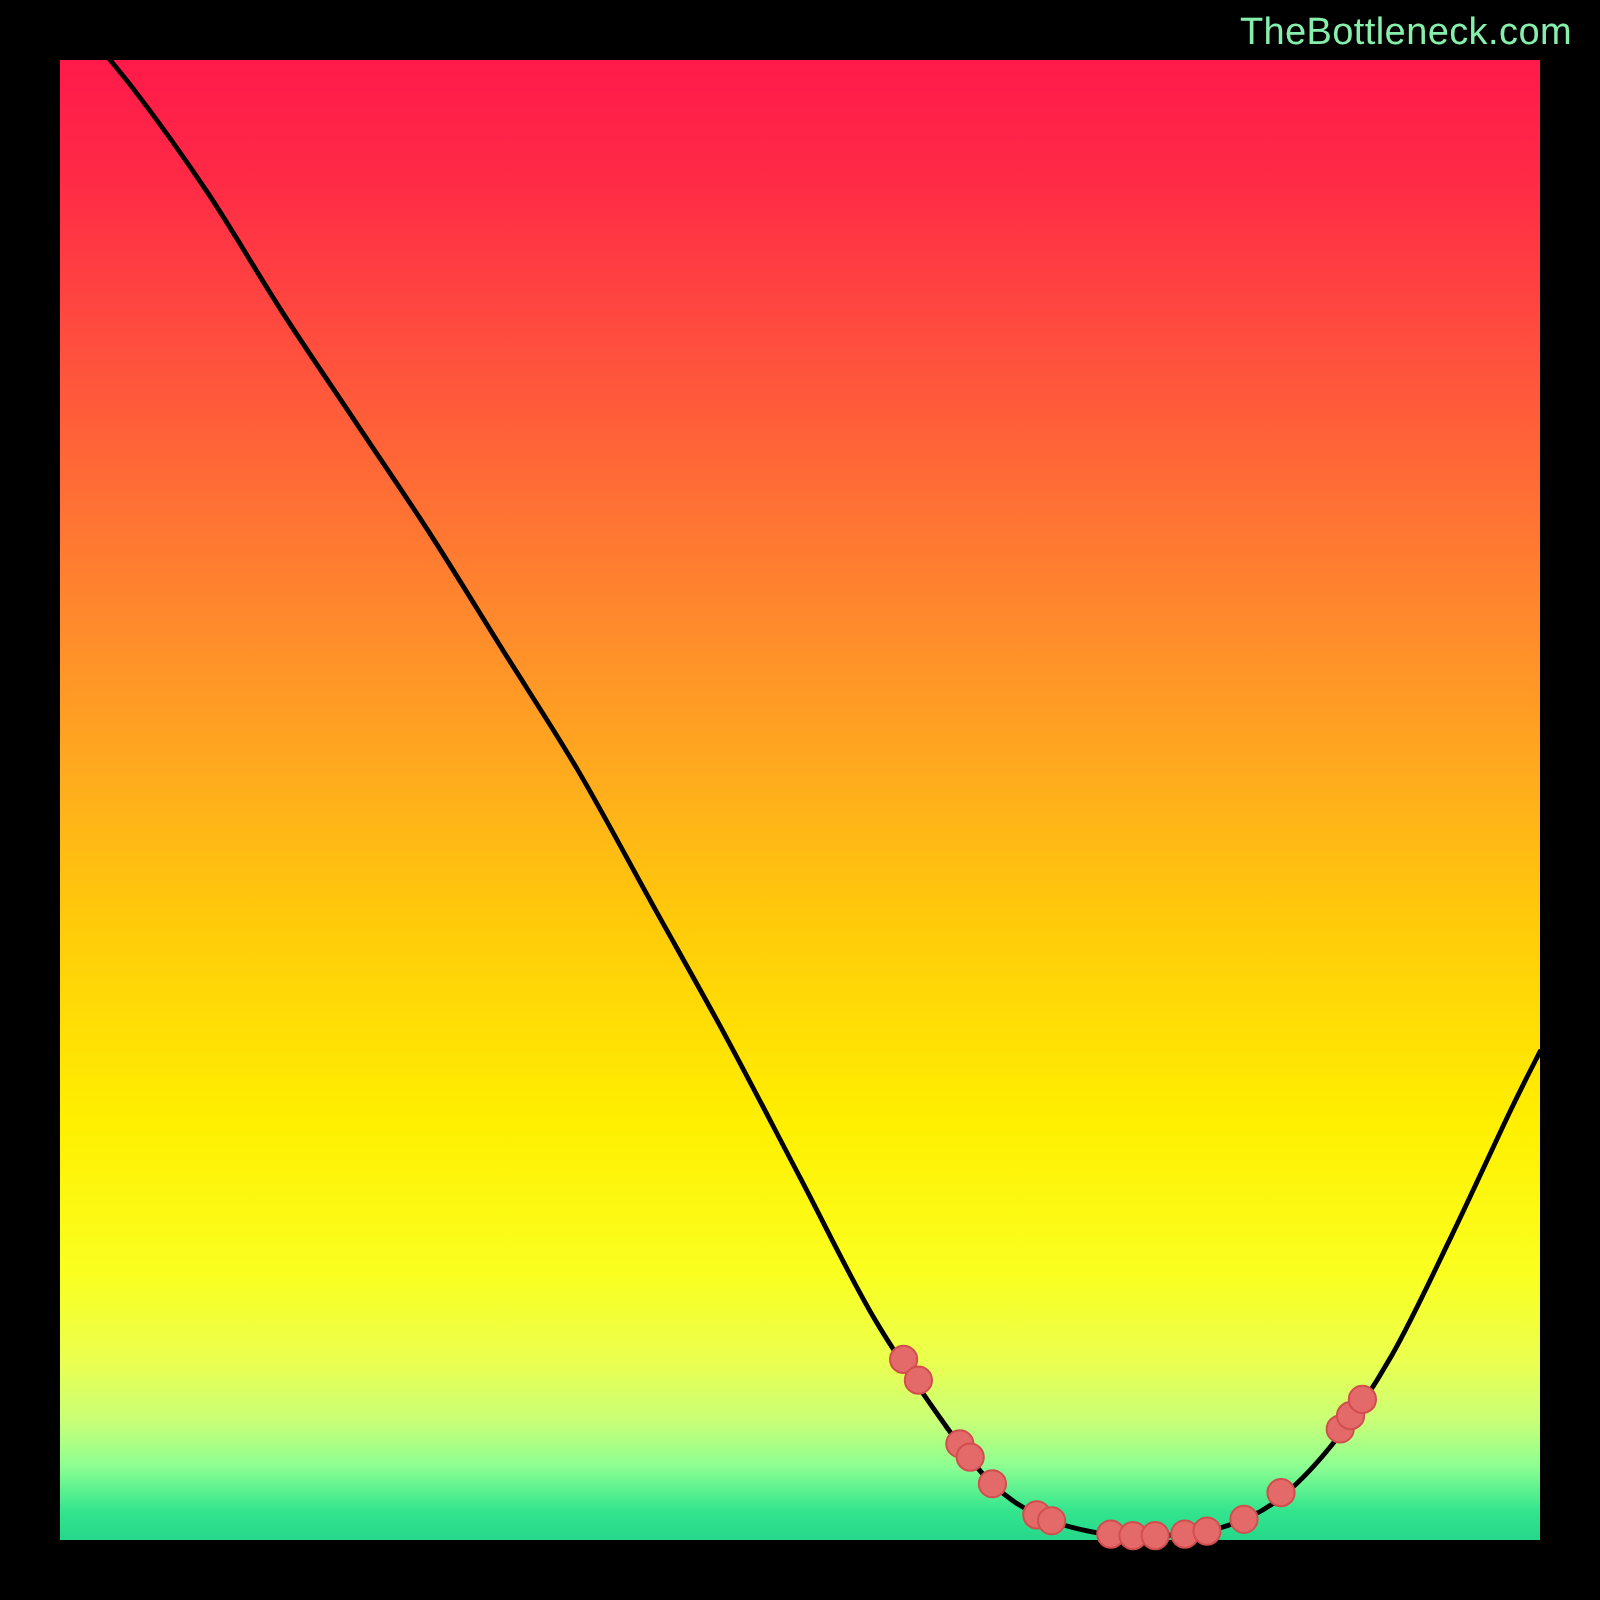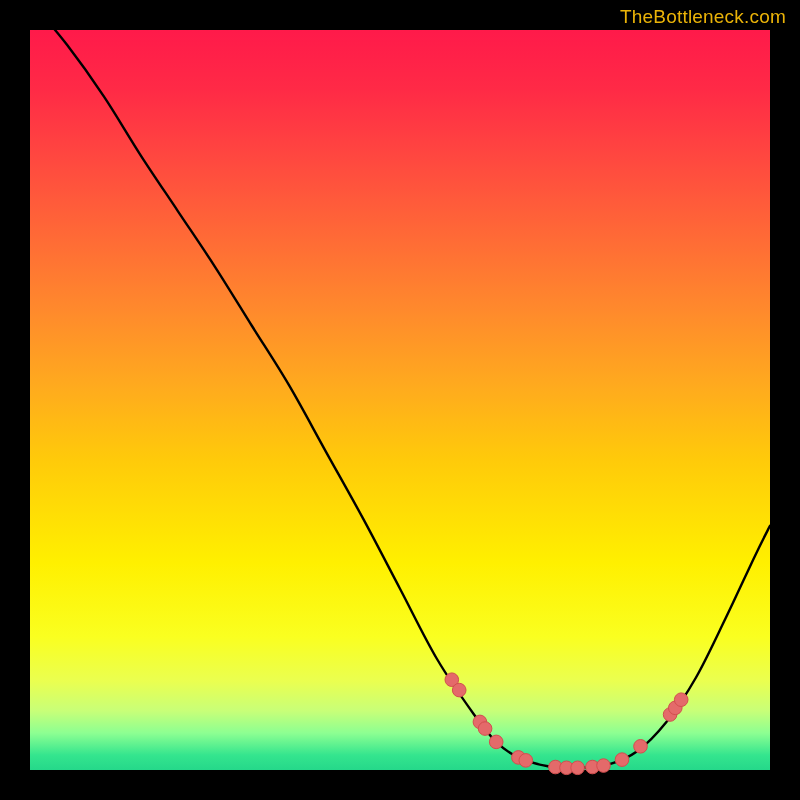--- a/index.html
+++ b/index.html
@@ -7,21 +7,21 @@
     width: 800px;
     height: 800px;
     background: #000000;
     position: relative;
     font-family: Arial, sans-serif;
   }
   .watermark {
     position: absolute;
     top: 6px;
     right: 14px;
-    color: #eab308;
+    color: #86efac;
     font-size: 19px;
     font-weight: 500;
     letter-spacing: 0.2px;
     z-index: 10;
   }
   .plot-area {
     position: absolute;
     left: 30px;
     top: 30px;
     width: 740px;

